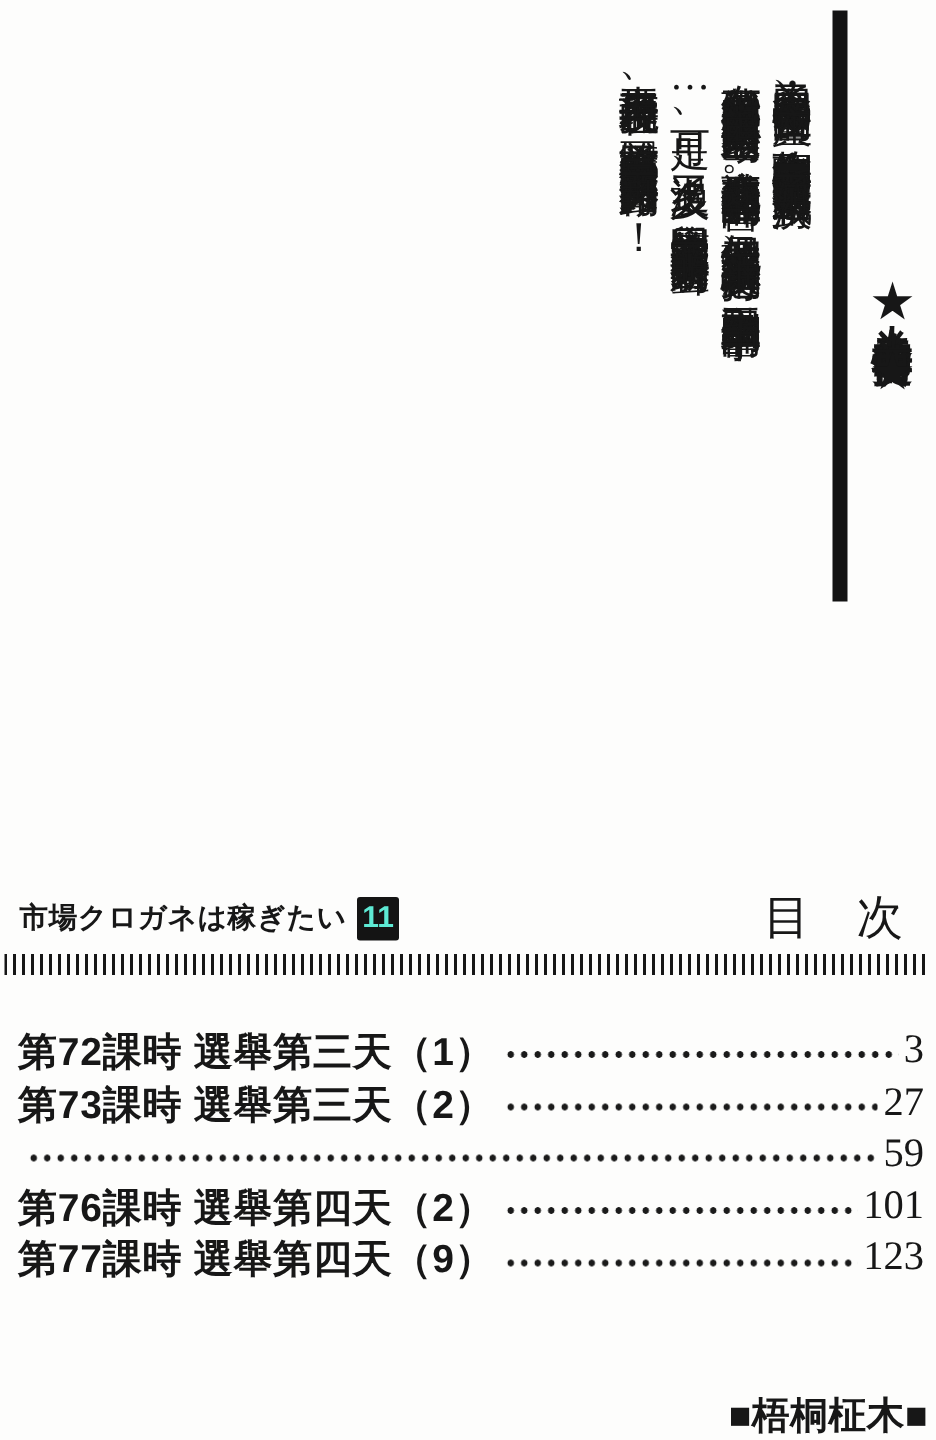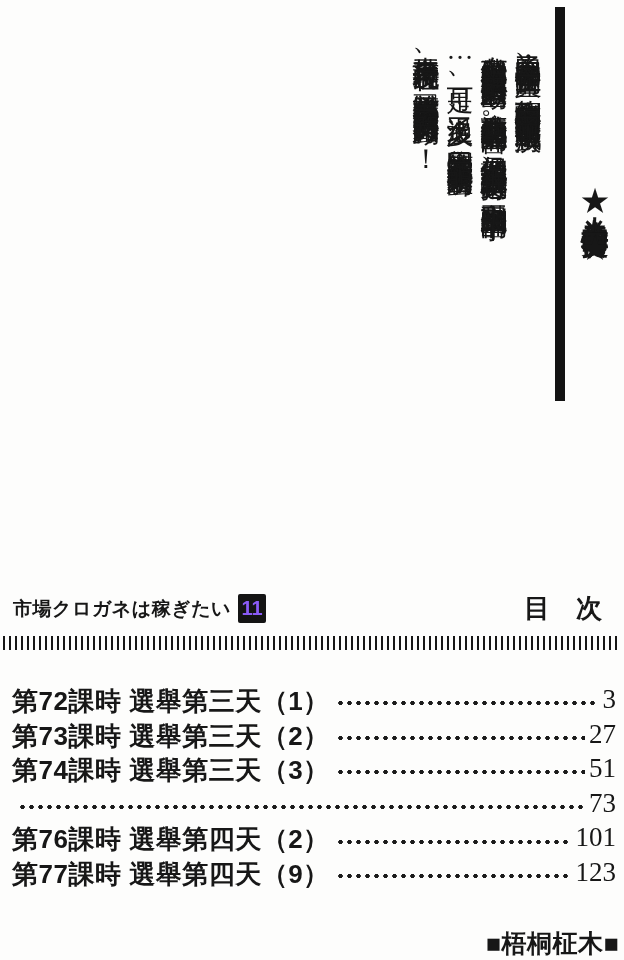--- a/index.html
+++ b/index.html
@@ -48,27 +48,27 @@
   .toc-title-row {
     position: absolute;
     top: 591px; left: 13px; right: 22px;
     display: flex;
     align-items: center;
   }
   .toc-series { font-size: 19px; font-weight: 700; letter-spacing: 0.5px; white-space: nowrap; }
   .toc-vol {
     width: 28px; height: 29px;
     margin-left: 7px;
-    background: #141414; color: #8b5cf6;
+    background: #141414; color: #5eead4;
     font-size: 20px; font-weight: 700;
     display: flex; align-items: center; justify-content: center;
     border-radius: 2px;
     flex: 0 0 auto;
   }
-  .toc-heading { margin-left: auto; font-size: 26px; font-weight: 700; white-space: nowrap; }
+  .toc-heading { margin-left: auto; font-size: 31px; font-weight: 400; white-space: nowrap; }
 
   
   .divider {
     position: absolute;
     top: 636px; left: 3px; right: 7px;
     height: 14px;
     background: repeating-linear-gradient(90deg, #161616 0 2px, transparent 2px 6px);
   }
 
   
@@ -139,29 +139,24 @@
         <span class="entry-leader"></span>
         <span class="entry-page">3</span>
       </li>
 
       <li class="entry">
         <span class="entry-label">第73課時 選舉第三天（2）</span>
         <span class="entry-leader"></span>
         <span class="entry-page">27</span>
       </li>
 
-      <li class="entry">
-        <span class="entry-label">第74課時 選舉第三天（3）</span>
-        <span class="entry-leader"></span>
-        <span class="entry-page">51</span>
-      </li>
 
       <li class="entry">
         <span class="entry-leader"></span>
-        <span class="entry-page">73</span>
+        <span class="entry-page">59</span>
       </li>
 
       <li class="entry">
         <span class="entry-label">第76課時 選舉第四天（2）</span>
         <span class="entry-leader"></span>
         <span class="entry-page">101</span>
       </li>
 
       <li class="entry">
         <span class="entry-label">第77課時 選舉第四天（9）</span>

